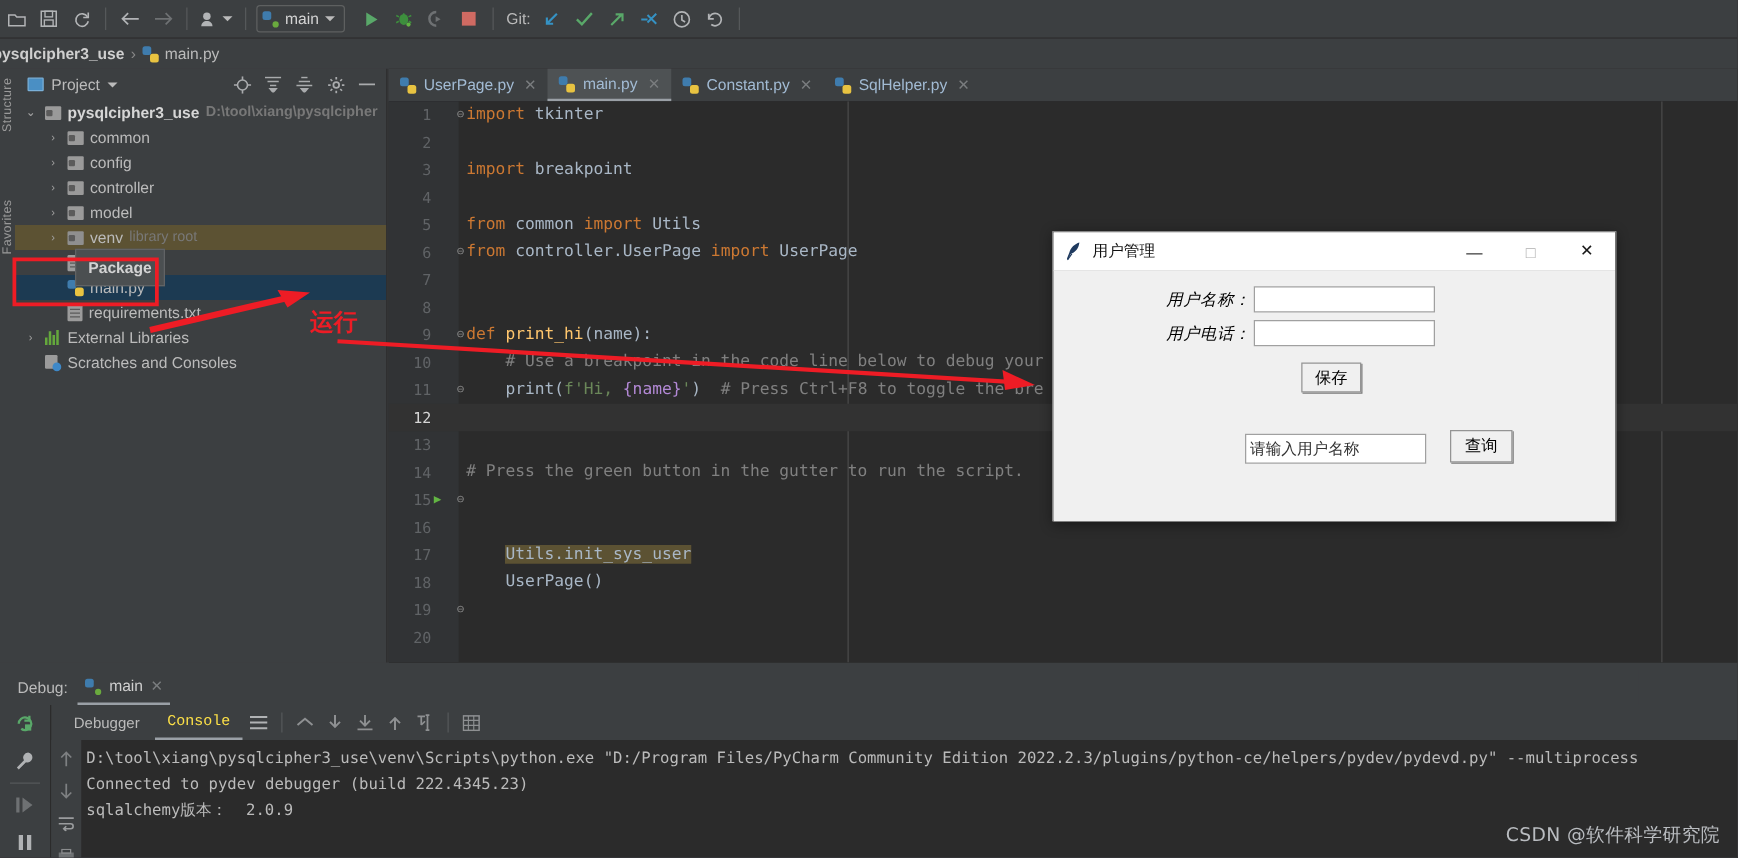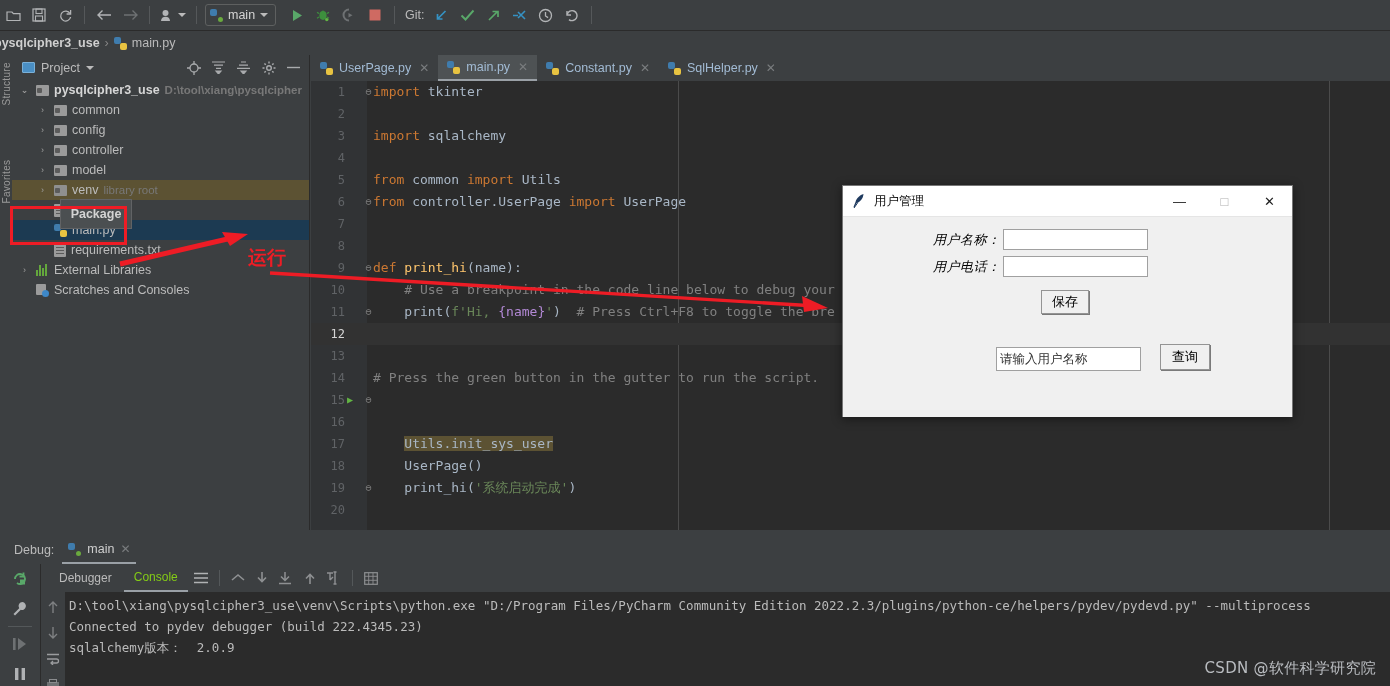--- a/index.html
+++ b/index.html
@@ -210,21 +210,21 @@
   .dbg-left { position: absolute; left: 0; top: 28px; width: 40px; height: 122px; background: #3c3f41; }
   .dbgl-ico { height: 30px; display: flex; align-items: center; justify-content: center;
               color: #a9abad; font-size: 14px; }
   .dbgl-sep { width: 24px; height: 1px; background: #54585a; margin: 2px auto; }
 
   .dbg-main { position: absolute; left: 40px; top: 28px; width: 1350px; height: 122px; background: #3c3f41;
               border-left: 1px solid #2b2b2b; }
   .dbg-subtabs { height: 28px; display: flex; align-items: center; gap: 2px; padding-left: 8px; }
   .dbg-subtab { font-size: 12px; color: #bbbbbb; padding: 0 10px; height: 28px;
                 display: flex; align-items: center; }
-  .dbg-subtab.active { border-bottom: 2px solid #9aa0a6; color: #84cc16; }
+  .dbg-subtab.active { border-bottom: 2px solid #9aa0a6; color: #fde047; font-family: Liberation Mono, monospace; }
   .dbg-tbsep { width: 1px; height: 16px; background: #54585a; margin: 0 5px; }
   .dbg-tbico { width: 22px; height: 22px; display: flex; align-items: center;
                justify-content: center; color: #8e9092; font-size: 12px; }
 
   .console-wrap { position: absolute; left: 0; top: 28px; right: 0; bottom: 0; display: flex; }
   .console-gutter { width: 24px; background: #3c3f41; padding-top: 2px; }
   .cg-ico { height: 26px; display: flex; align-items: center; justify-content: center;
             color: #8e9092; font-size: 12px; }
   .console {
     flex: 1; background: #2b2b2b; color: #bbbbbb; padding: 3px 0 0 4px;
@@ -497,37 +497,37 @@
           <span class="x">✕</span>
         </div>
       </div>
     <div class="codearea">
       <div class="gutter"></div>
       <div class="vline"></div>
       <div class="editor-rightline"></div>
       <div id="code" style="position:relative">
           <div class="codeline"><span class="ln">1</span><span class="fold">⊖</span><span class="ctext"><span class="kw">import </span><span class="dft">tkinter</span></span></div>
           <div class="codeline"><span class="ln">2</span><span class="ctext"></span></div>
-          <div class="codeline"><span class="ln">3</span><span class="ctext"><span class="kw">import </span><span class="dft">sqlalchemy</span></span></div>
+          <div class="codeline"><span class="ln">3</span><span class="ctext"><span class="kw">import </span><span class="dft">breakpoint</span></span></div>
           <div class="codeline"><span class="ln">4</span><span class="ctext"></span></div>
           <div class="codeline"><span class="ln">5</span><span class="ctext"><span class="kw">from </span><span class="dft">common </span><span class="kw">import </span><span class="dft">Utils</span></span></div>
           <div class="codeline"><span class="ln">6</span><span class="fold">⊖</span><span class="ctext"><span class="kw">from </span><span class="dft">controller.UserPage </span><span class="kw">import </span><span class="dft">UserPage</span></span></div>
           <div class="codeline"><span class="ln">7</span><span class="ctext"></span></div>
           <div class="codeline"><span class="ln">8</span><span class="ctext"></span></div>
           <div class="codeline"><span class="ln">9</span><span class="fold">⊖</span><span class="ctext"><span class="kw">def </span><span class="fn">print_hi</span><span class="dft">(name):</span></span></div>
           <div class="codeline"><span class="ln">10</span><span class="ctext"><span class="cmt">    # Use a breakpoint in the code line below to debug your</span></span></div>
           <div class="codeline"><span class="ln">11</span><span class="fold">⊖</span><span class="ctext"><span class="dft">    </span><span class="dft">print</span><span class="dft">(</span><span class="str">f'Hi, </span><span class="pur">{name}</span><span class="str">'</span><span class="dft">)  </span><span class="cmt"># Press Ctrl+F8 to toggle the bre</span></span></div>
           <div class="codeline cur"><span class="ln">12</span><span class="ctext"></span></div>
           <div class="codeline"><span class="ln">13</span><span class="ctext"></span></div>
           <div class="codeline"><span class="ln">14</span><span class="ctext"><span class="cmt"># Press the green button in the gutter to run the script.</span></span></div>
           <div class="codeline"><span class="ln">15</span><span class="runmark">▶</span><span class="fold">⊖</span></div>
           <div class="codeline"><span class="ln">16</span></div>
           <div class="codeline"><span class="ln">17</span><span class="ctext"><span class="dft">    </span><span class="hl dft">Utils.init_sys_user</span></span></div>
           <div class="codeline"><span class="ln">18</span><span class="ctext"><span class="dft">    UserPage()</span></span></div>
-          <div class="codeline"><span class="ln">19</span><span class="fold">⊖</span><span class="ctext"><span class="dft">    print_hi(</span><span class="str">'系统启动完成'</span><span class="dft">)</span></span></div>
+          <div class="codeline"><span class="ln">19</span><span class="fold">⊖</span></div>
           <div class="codeline"><span class="ln">20</span><span class="ctext"></span></div>
         </div>
     </div>
   </div>
 
   <div class="dlg">
     <div class="dlg-title">
       <svg class="tkfeather" viewBox="0 0 14 16">
         <path d="M11.5 1C8 2 4.5 5 3.5 9l-2 5 1 .6 2-4.4C8 9 11 6 11.5 1z" fill="#1f3a5f"></path>
         <path d="M2 15l3.5-5" stroke="#1f3a5f" stroke-width="1"></path>

